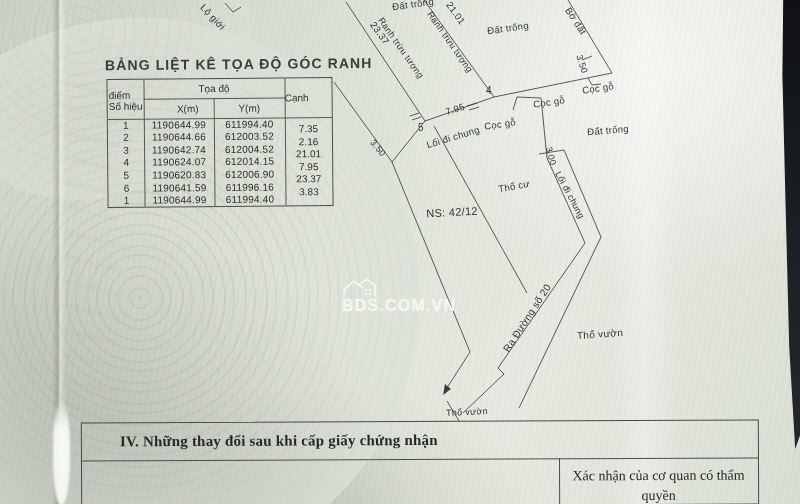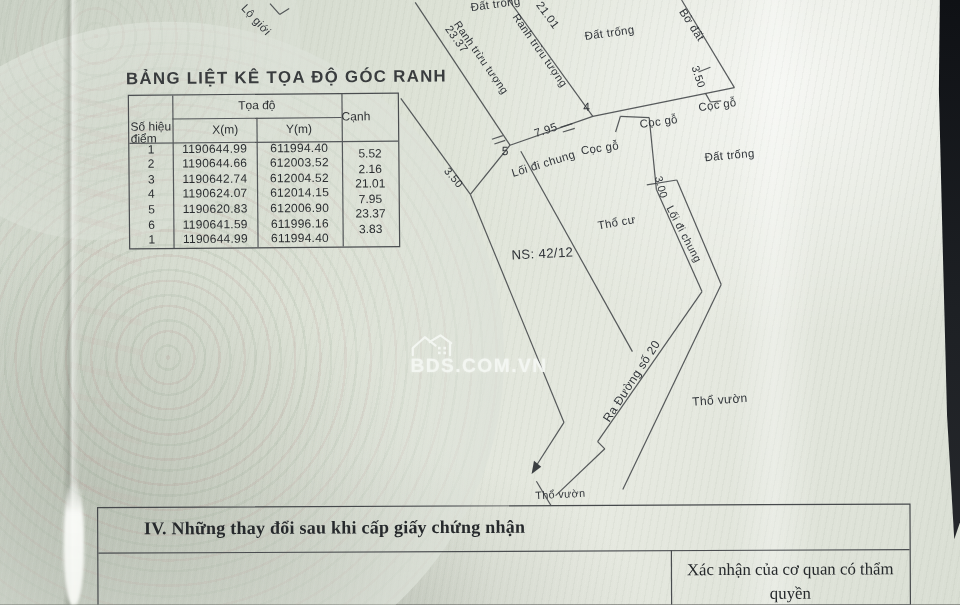--- a/index.html
+++ b/index.html
@@ -160,21 +160,21 @@
   <div class="ctitle">BẢNG LIỆT KÊ TỌA ĐỘ GÓC RANH</div>
 
   <div class="ctable">
     <div class="vl" style="left:36px;top:0;height:127px"></div>
     <div class="vl" style="left:106px;top:19px;height:108px"></div>
     <div class="vl" style="left:177px;top:0;height:127px"></div>
     <div class="hl" style="left:36px;top:19px;width:141px"></div>
     <div class="hl" style="left:0;top:39px;width:224px"></div>
 
     <div class="cth" style="left:0;top:21px;width:36px">Số hiệu</div>
-    <div class="cth" style="left:0;top:31px;width:24px">điểm</div>
+    <div class="cth" style="left:0;top:10px;width:24px">điểm</div>
     <div class="cth" style="left:36px;top:4px;width:141px">Tọa độ</div>
     <div class="cth" style="left:36px;top:24px;width:88px">X(m)</div>
     <div class="cth" style="left:106px;top:24px;width:71px">Y(m)</div>
     <div class="cth" style="left:177px;top:14px;width:24px">Cạnh</div>
 
     <div class="ct-body">
       <div class="ct-row">
         <span class="c1">1</span>
         <span class="c2">1190644.99</span>
         <span class="c3">611994.40</span>
@@ -205,21 +205,21 @@
         <span class="c3">611996.16</span>
       </div>
       <div class="ct-row">
         <span class="c1">1</span>
         <span class="c2">1190644.99</span>
         <span class="c3">611994.40</span>
       </div>
     </div>
 
     <div class="ct-edges">
-      <span>5.52</span>
+      <span>7.35</span>
       <span>2.16</span>
       <span>21.01</span>
       <span>7.95</span>
       <span>23.37</span>
       <span>3.83</span>
     </div>
   </div>
 
   <div class="siv">
     <div class="hline"></div>

